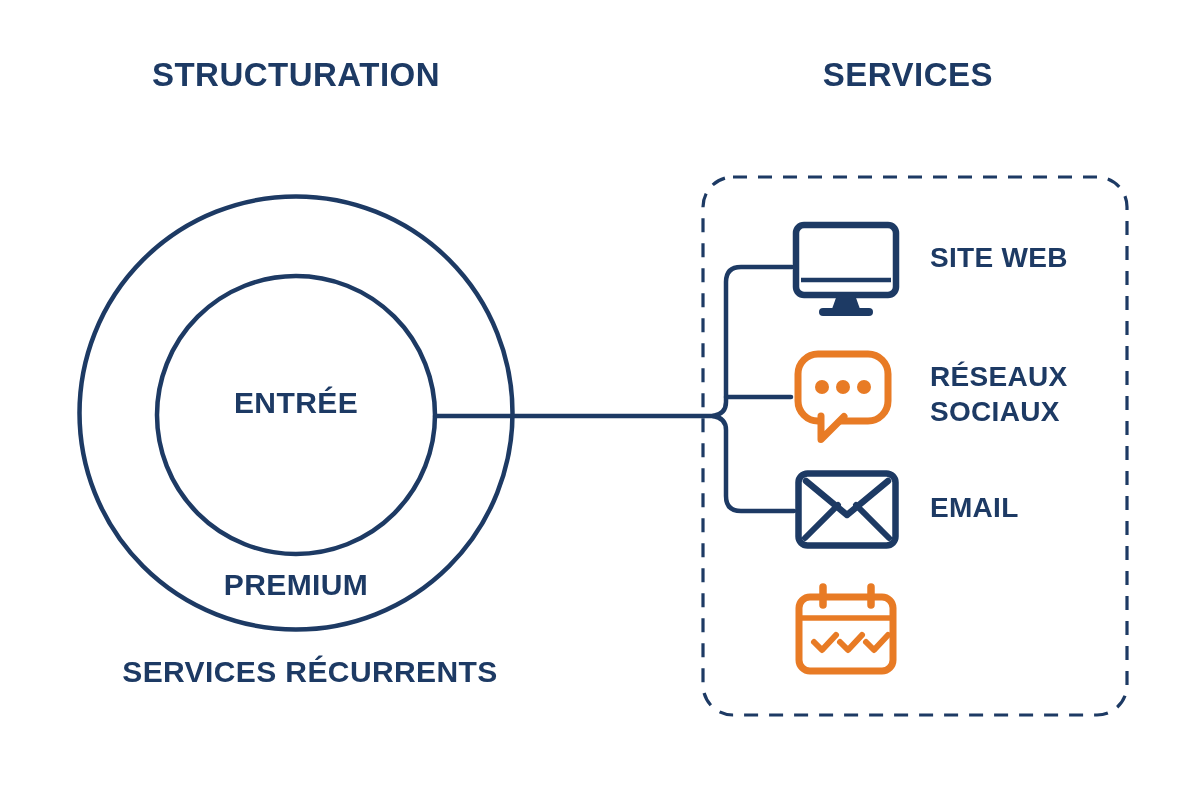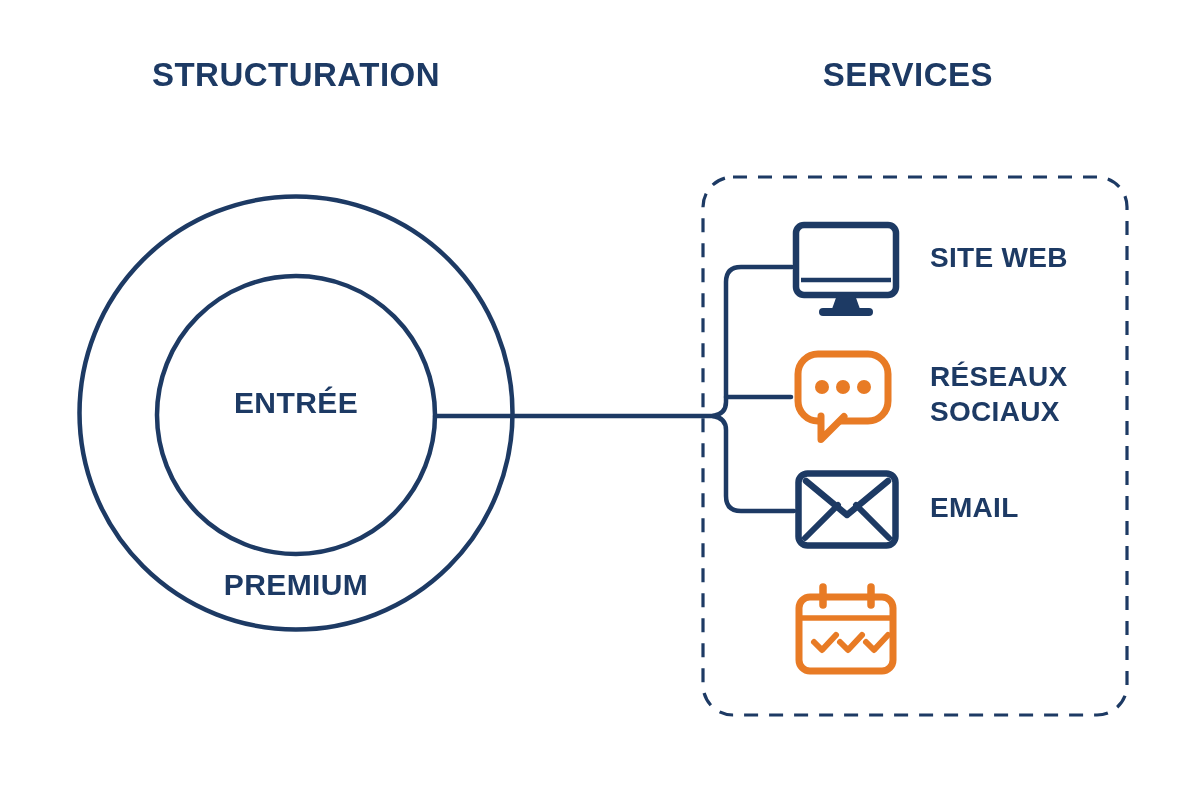--- a/index.html
+++ b/index.html
@@ -94,20 +94,21 @@
   <div class="title title-left">
     <div>STRUCTURATION</div>
   </div>
 
   <div class="circle-label label-core">
     <div>ENTRÉE</div>
   </div>
 
   <div class="circle-label label-premium">PREMIUM</div>
 
+  <div class="circle-label label-caption">SERVICES RÉCURRENTS</div>
 
   <div class="title title-right">
     <div>SERVICES</div>
   </div>
 
   <svg class="icon icon-monitor" viewBox="0 0 108 100" xmlns="http://www.w3.org/2000/svg">
     <rect class="stroke-navy" x="4" y="4" width="100" height="70" rx="8" stroke-width="6.5"></rect>
     <path class="stroke-navy" d="M9,59 L99,59" stroke-width="4.5"></path>
     <path class="fill-navy" d="M45,74 L40,88 L68,88 L63,74 Z"></path>
     <rect class="fill-navy" x="27" y="87" width="54" height="8" rx="4"></rect>

